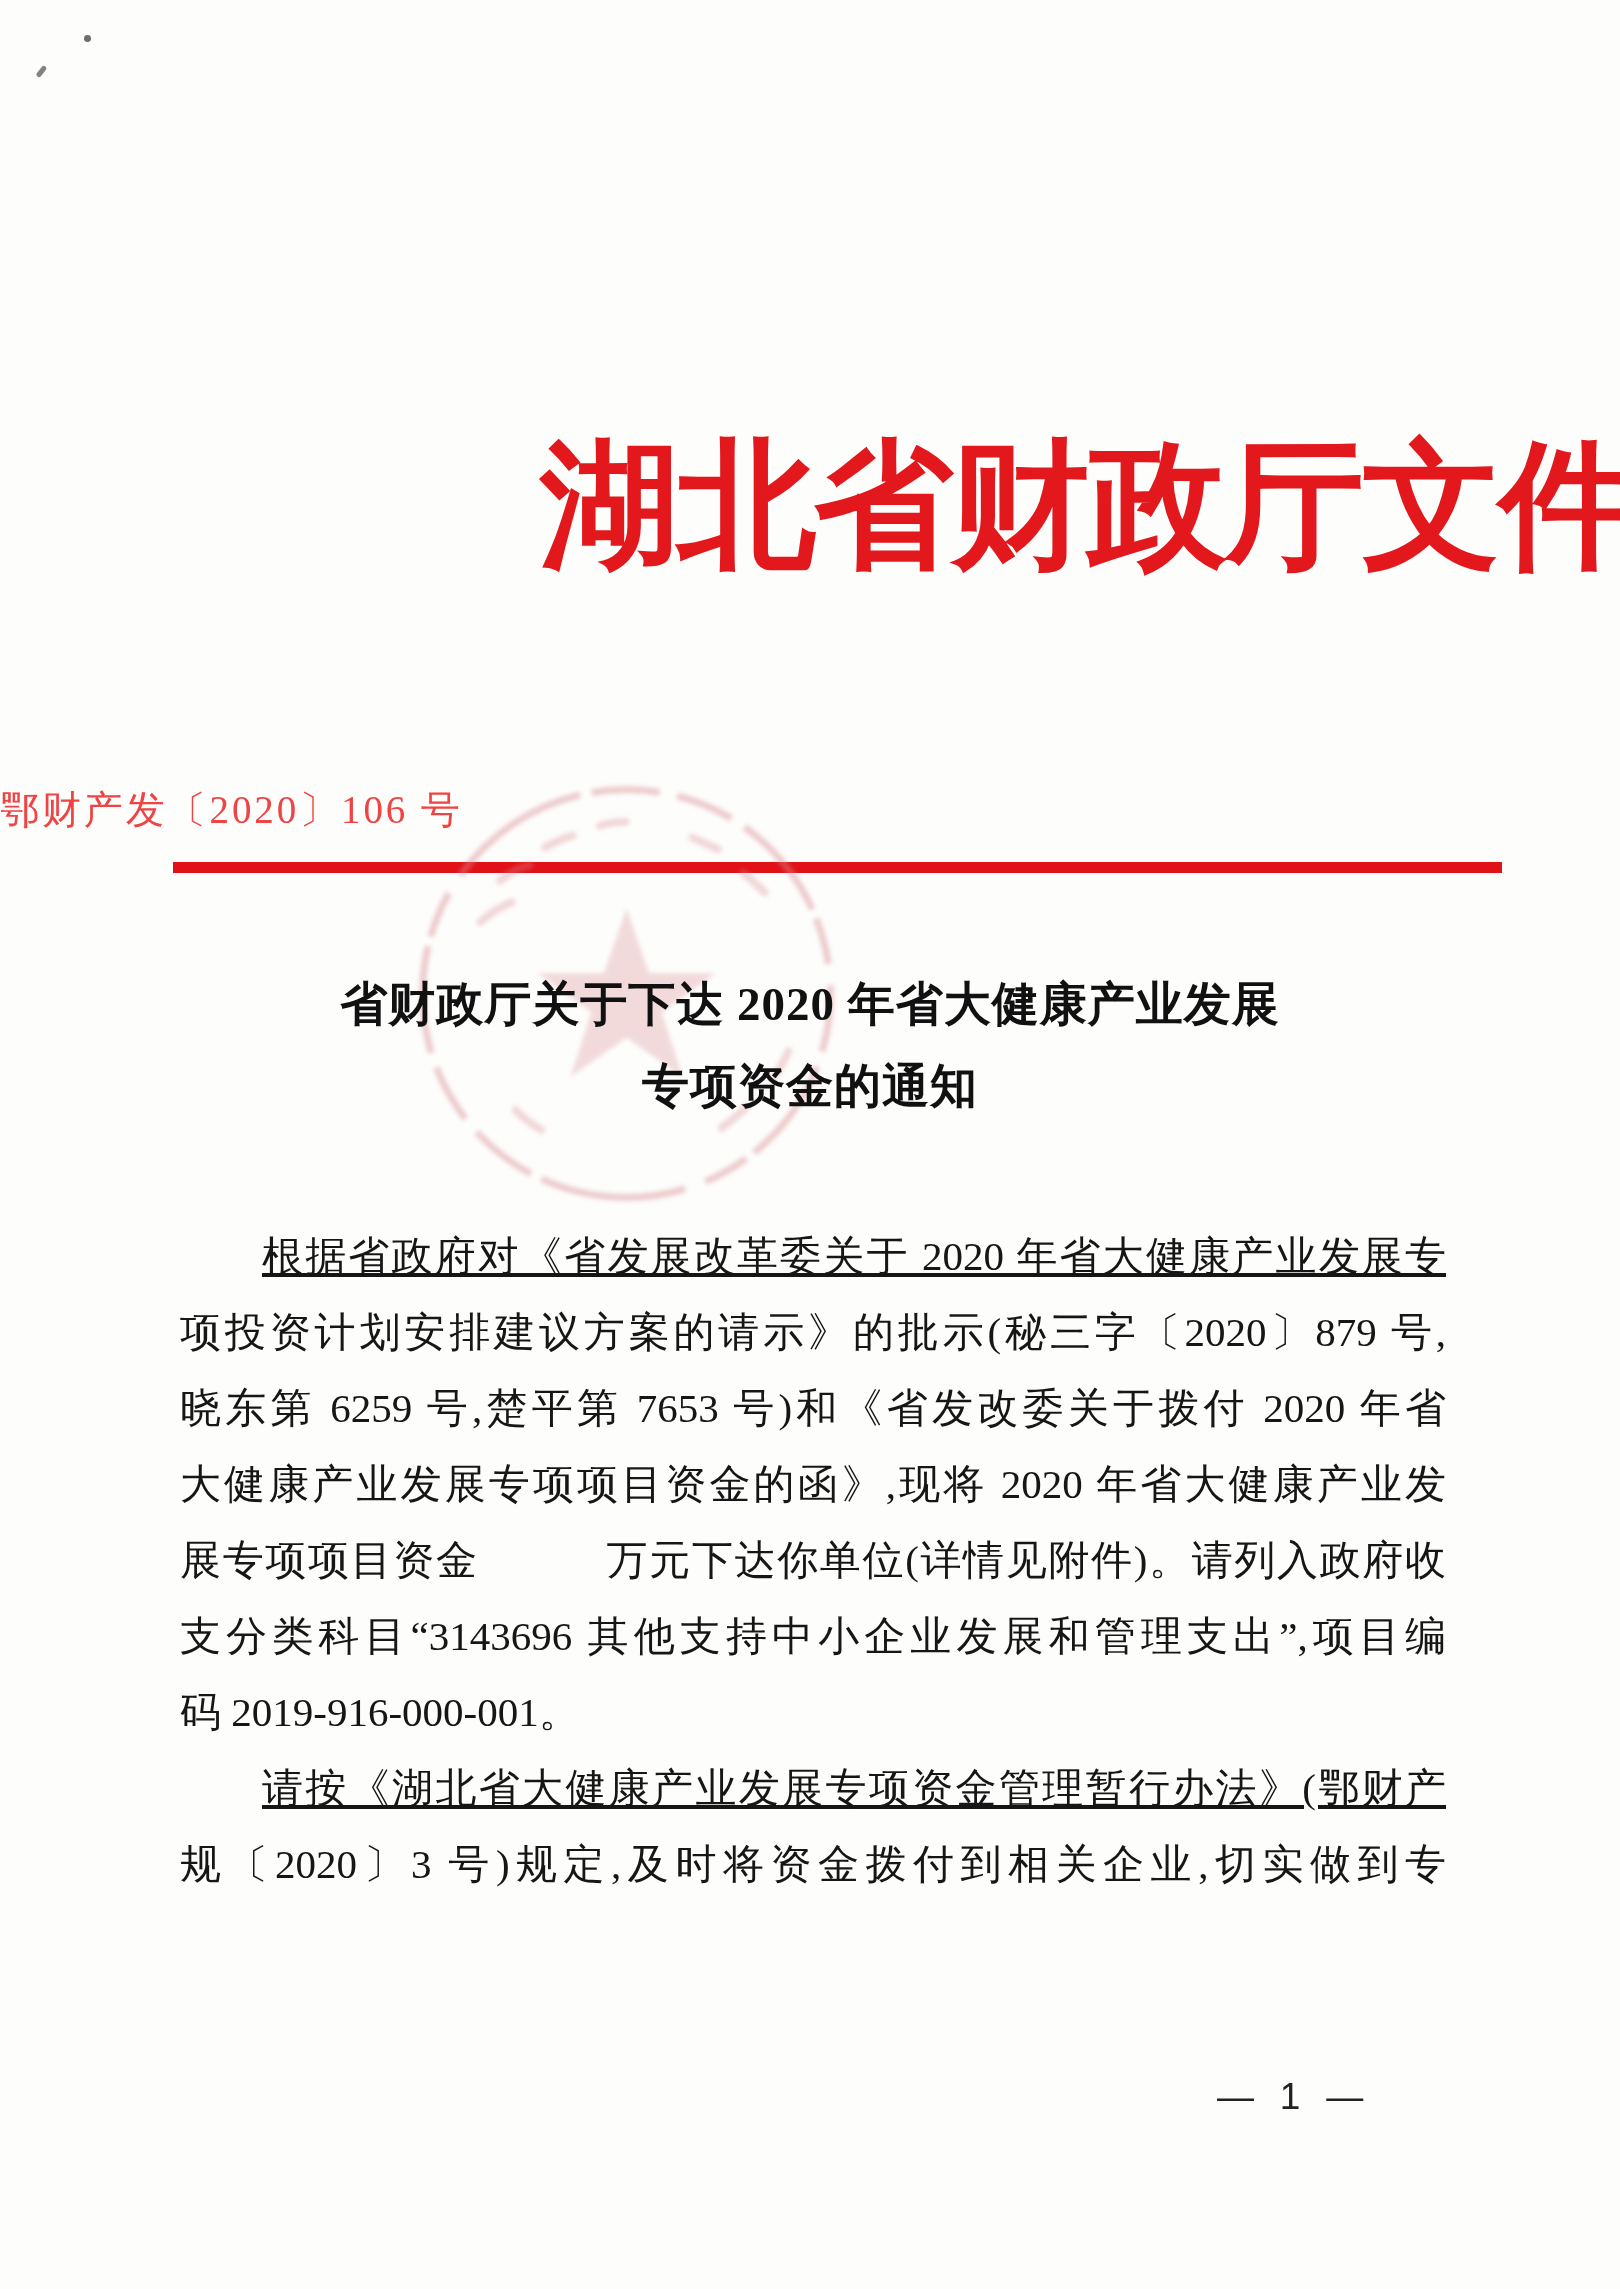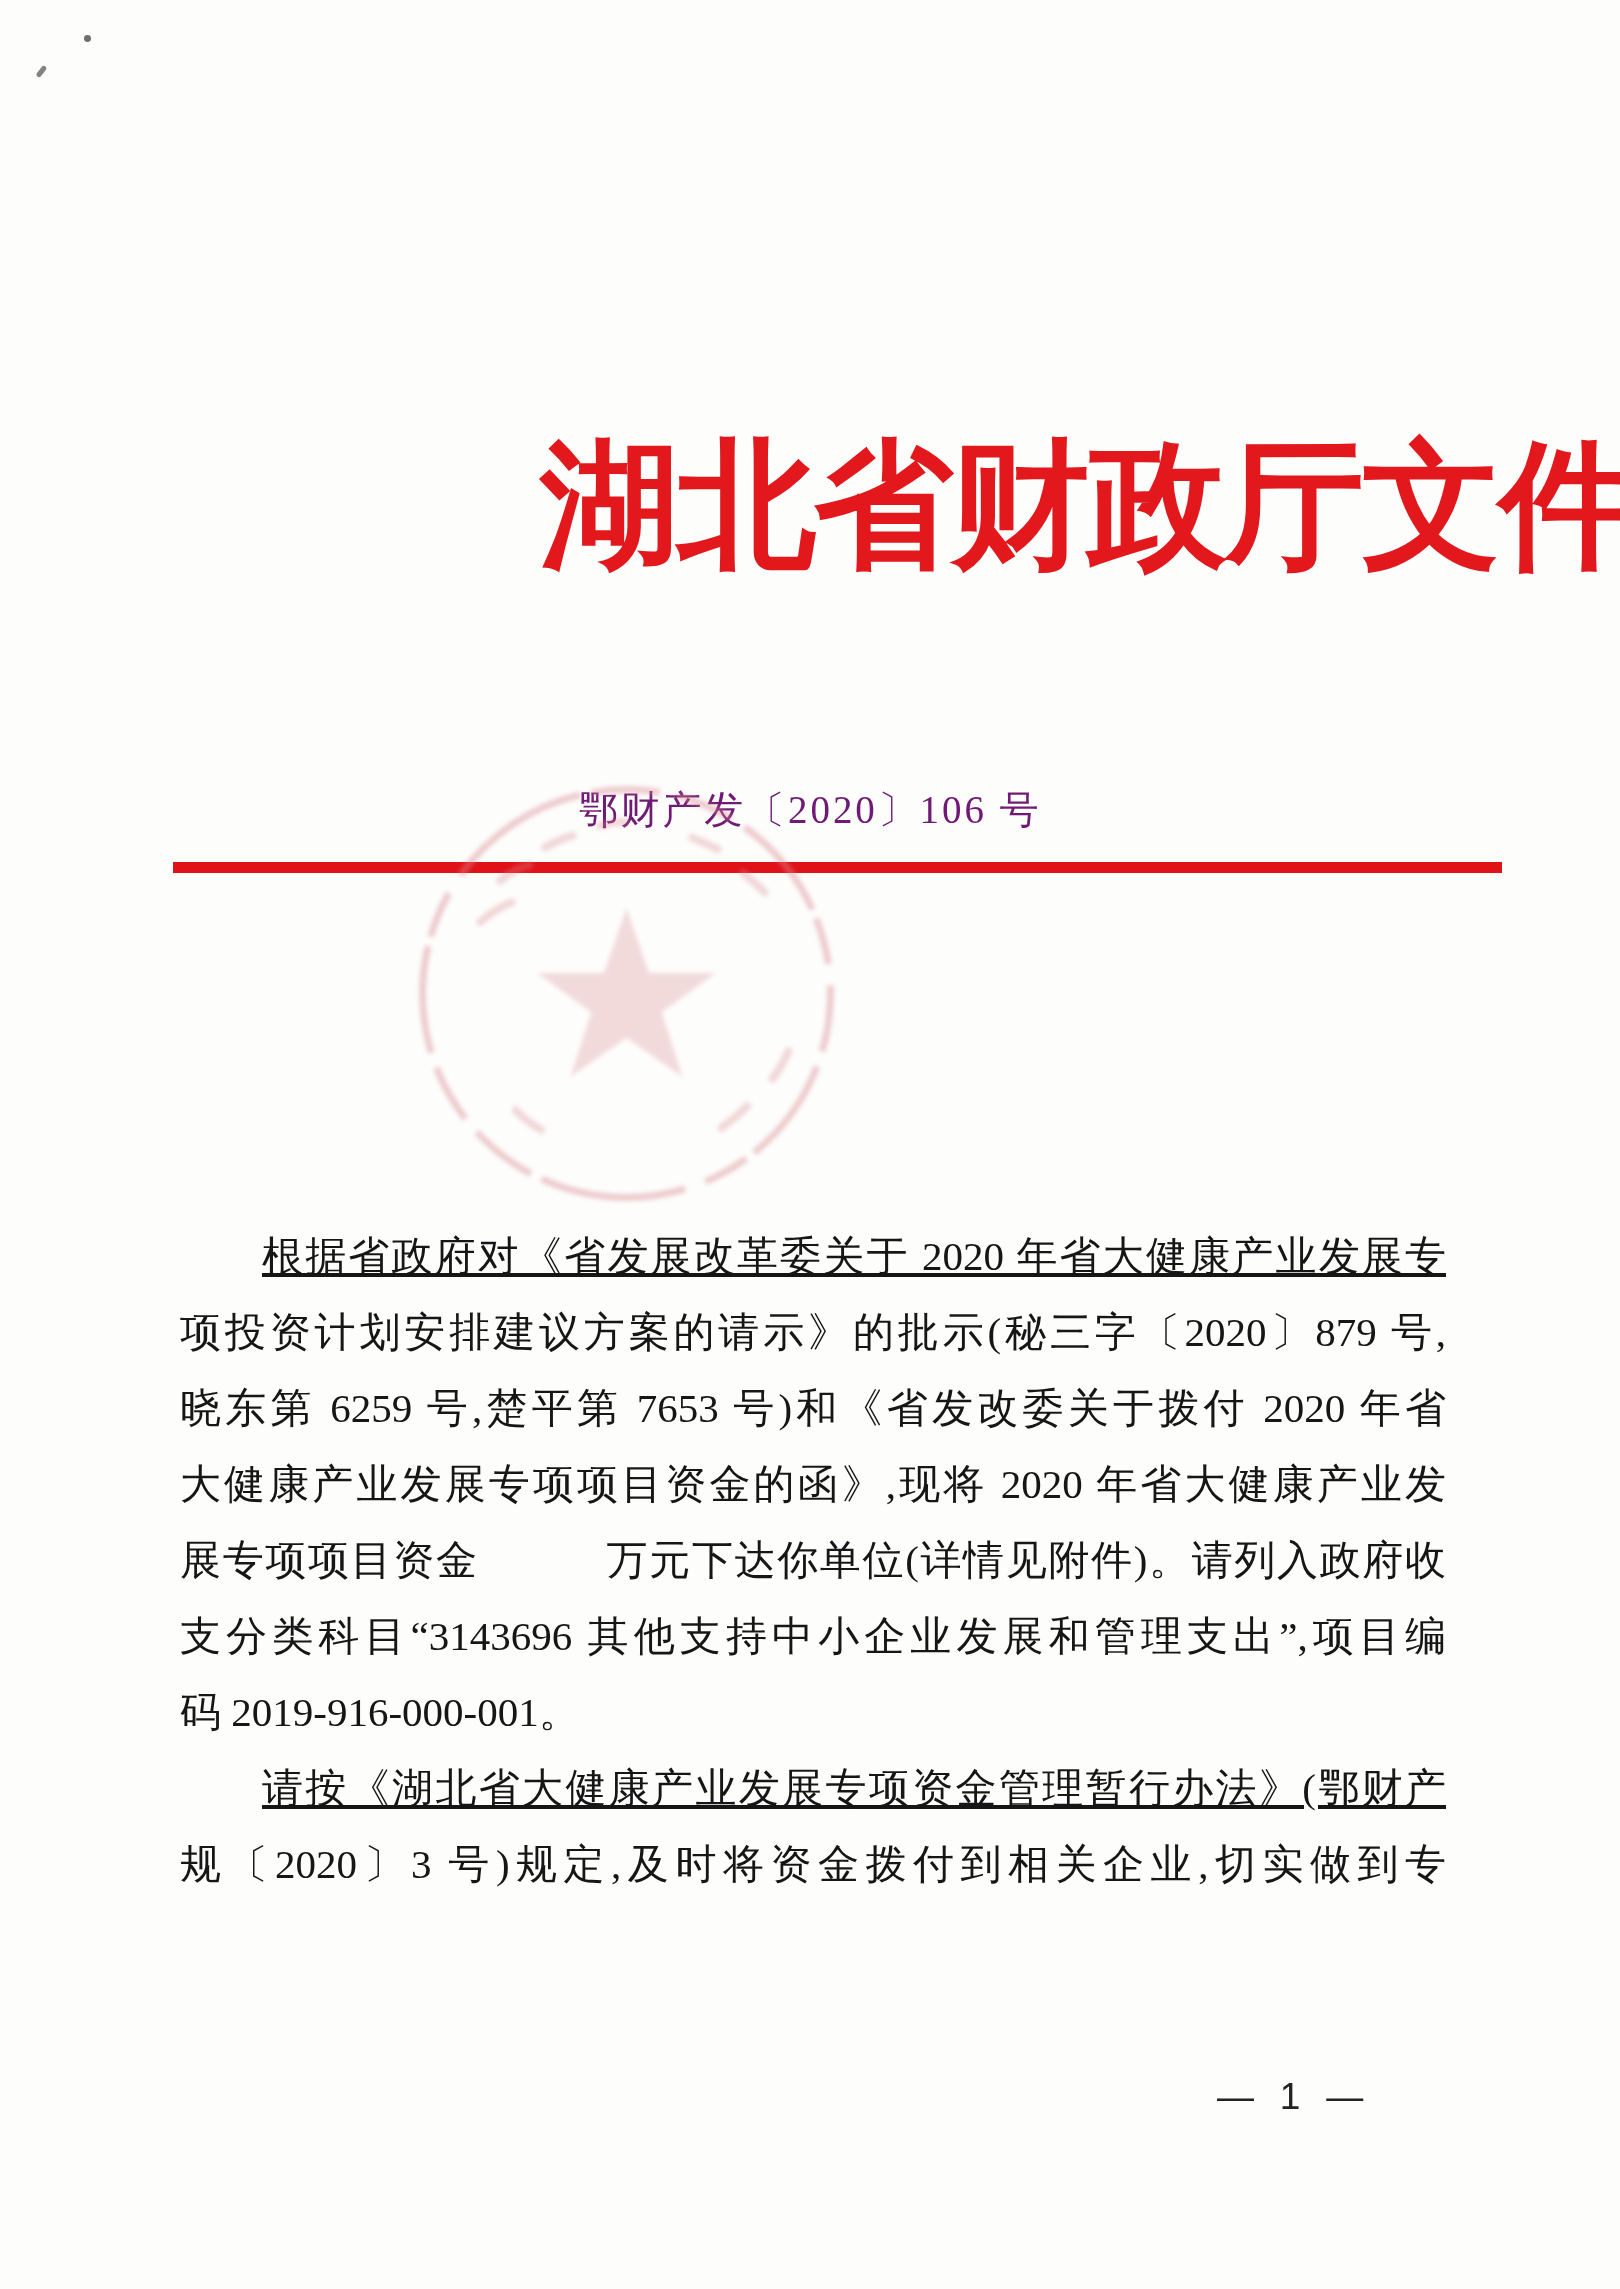--- a/index.html
+++ b/index.html
@@ -20,24 +20,23 @@
     position:absolute;top:420px;left:16px;width:100%;
     text-align:right;
     font-size:139px;font-weight:700;
     letter-spacing:-2px;
     color:#e2181d;
     line-height:1.25;
     white-space:nowrap;
   }
   .doc-number{
     position:absolute;top:780px;left:0;width:100%;
-    text-align:center;
     font-size:39px;letter-spacing:2.9px;
     line-height:59px;
-    color:#701a75;
+    color:#ef4444;
   }
   .red-line{
     position:absolute;top:862px;left:173px;width:1329px;height:10.8px;
     background:#e01117;
   }
   .stamp{
     position:absolute;left:398px;top:765px;width:457px;height:457px;
     opacity:.5;
   }
   .doc-title{
@@ -101,20 +100,24 @@
         <path d="M206,62 q12,-4 26,-4"></path>
         <path d="M300,74 q14,6 26,12"></path>
         <path d="M352,110 q12,10 22,20"></path>
         <path d="M120,352 q12,12 26,20"></path>
         <path d="M330,370 q14,-10 26,-22"></path>
         <path d="M382,320 q10,-14 16,-28"></path>
       </g>
     </g>
   </svg>
 
+  <div class="doc-title">
+    <div>省财政厅关于下达 2020 年省大健康产业发展</div>
+    <div>专项资金的通知</div>
+  </div>
 
   <div class="body-block">
     <div class="line indent">根据省政府对《省发展改革委关于 2020 年省大健康产业发展专</div>
     <div class="line">项投资计划安排建议方案的请示》的批示(秘三字〔2020〕879 号,</div>
     <div class="line">晓东第 6259 号,楚平第 7653 号)和《省发改委关于拨付 2020 年省</div>
     <div class="line">大健康产业发展专项项目资金的函》,现将 2020 年省大健康产业发</div>
     <div class="line">展专项项目资金　　　万元下达你单位(详情见附件)。请列入政府收</div>
     <div class="line">支分类科目“3143696 其他支持中小企业发展和管理支出”,项目编</div>
     <div class="line align-left">码 2019-916-000-001。</div>
     <div class="line indent">请按《湖北省大健康产业发展专项资金管理暂行办法》(鄂财产</div>

